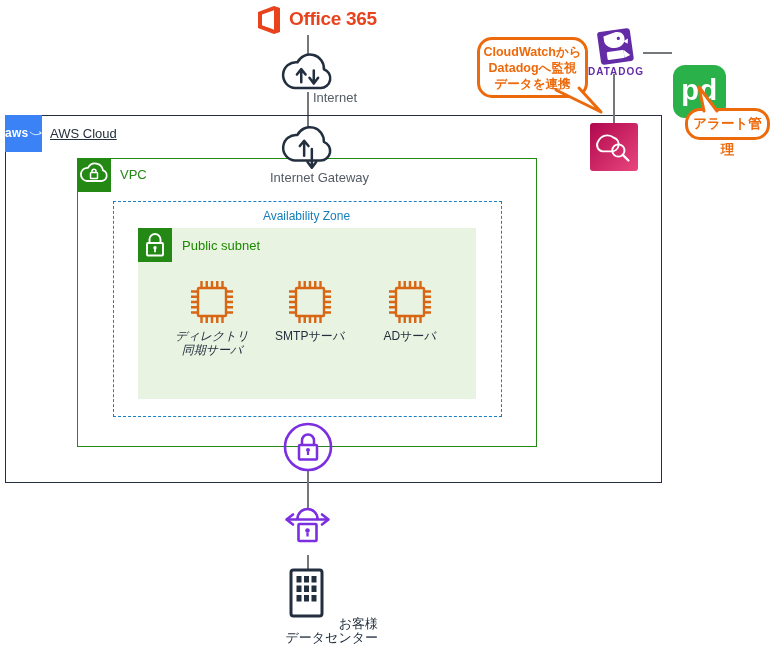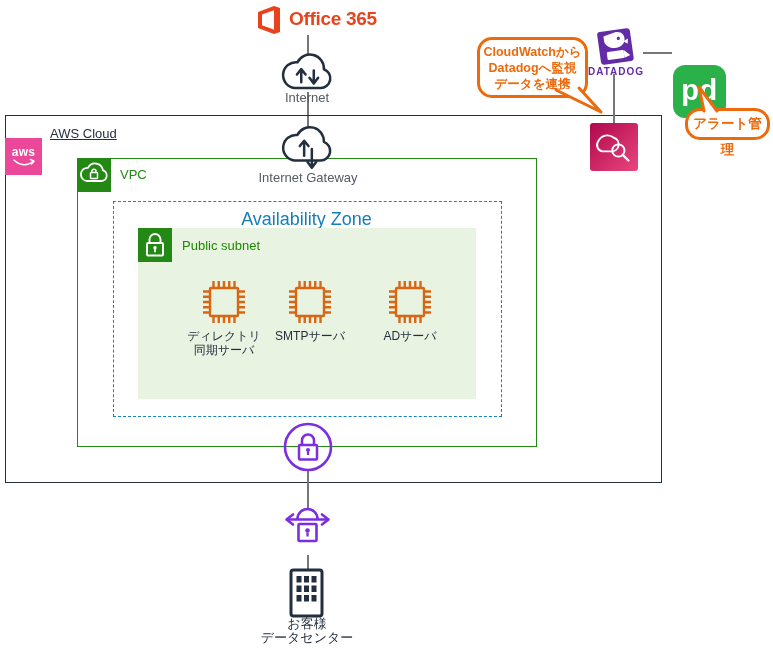--- a/index.html
+++ b/index.html
@@ -6,38 +6,38 @@
   #canvas{position:relative;width:773px;height:648px;background:#fff;
           font-family:"Liberation Sans","DejaVu Sans",sans-serif;overflow:hidden;}
   .vline{position:absolute;width:1.5px;background:#75787B;}
   .hline{position:absolute;height:1.5px;background:#75787B;}
 
   
   .office-label{position:absolute;left:289px;top:8px;font-size:19px;font-weight:600;
                 color:#E8431C;letter-spacing:-0.3px;}
 
   
-  .gray-label{position:absolute;font-size:13px;color:#545B64;text-align:center;}
+  .gray-label{position:absolute;font-size:13px;color:#545B64;text-align:right;}
   .dark-label{position:absolute;font-size:13px;color:#232F3E;text-decoration:underline;}
 
   
   .aws-box{position:absolute;left:5px;top:115px;width:655px;height:366px;
            border:1.5px solid #232F3E;background:transparent;}
-  .aws-logo{position:absolute;left:5px;top:115px;width:37px;height:37px;background:#ec4899;
-            display:flex;flex-direction:column;align-items:center;justify-content:center;z-index:3;margin-top:23px;}
+  .aws-logo{position:absolute;left:5px;top:115px;width:37px;height:37px;background:#3b82f6;
+            display:flex;align-items:center;justify-content:center;z-index:3;}
   .aws-logo .aws-word{color:#fff;font-size:12px;font-weight:700;line-height:11px;letter-spacing:0.3px;}
 
   
   .vpc-box{position:absolute;left:77px;top:158px;width:458px;height:287px;border:1.5px solid #238914;}
   .vpc-icon{position:absolute;left:77px;top:158px;width:34px;height:34px;background:#238914;z-index:3;}
   .vpc-label{position:absolute;left:120px;top:167px;font-size:13px;color:#238914;}
 
   
   .az-box{position:absolute;left:113px;top:201px;width:387px;height:214px;border:1.5px dashed #1B7FC4;}
-  .az-label{position:absolute;left:113px;top:209px;width:387px;text-align:center;font-size:18px;color:#147EBA;}
+  .az-label{position:absolute;left:113px;top:209px;width:387px;text-align:center;font-size:12px;color:#147EBA;}
 
   
   .subnet-box{position:absolute;left:138px;top:228px;width:338px;height:171px;background:#E9F3E2;}
   .subnet-icon{position:absolute;left:138px;top:228px;width:34px;height:34px;background:#238914;z-index:3;}
   .subnet-label{position:absolute;left:182px;top:238px;font-size:13px;color:#1E8900;}
 
   
   .server{position:absolute;top:278px;width:100px;text-align:center;z-index:3;}
   .server svg{display:block;margin:0 auto;}
   .server-label{margin-top:3px;font-size:12px;color:#232F3E;line-height:14px;}
@@ -58,21 +58,21 @@
   .pd span{color:#fff;font-size:29px;font-weight:700;letter-spacing:0.5px;padding-bottom:3px;}
 
   
   .bubble{position:absolute;background:#fff;border:3px solid #ED6A0C;border-radius:15px;
           color:#ED6A0C;font-weight:700;text-align:center;z-index:4;}
   .bubble1{left:477px;top:37px;width:105px;height:51px;font-size:12.5px;line-height:16px;padding-top:4px;}
   .bubble2{left:685px;top:108px;width:79px;height:26px;font-size:13.5px;line-height:26px;}
   .tails{position:absolute;left:0;top:0;width:773px;height:648px;z-index:5;pointer-events:none;}
 
   
-  .dc-label{position:absolute;left:236px;top:617px;width:142px;text-align:center;
+  .dc-label{position:absolute;left:236px;top:617px;width:142px;text-align:right;
             font-size:13px;color:#232F3E;line-height:14px;}
 </style>
 </head>
 <body>
 
 <div id="canvas">
 
   <div class="vline" style="left:307px;top:35px;height:20px;"></div>
   <div class="vline" style="left:307px;top:92px;height:46px;"></div>
   <div class="vline" style="left:613px;top:74px;height:49px;z-index:2;"></div>
@@ -128,21 +128,21 @@
   <div class="subnet-icon">
     <svg width="34" height="34" viewBox="0 0 34 34">
       <path d="M11.5 15 V11.5 a5.5 5.5 0 0 1 11 0 V15" fill="none" stroke="#fff" stroke-width="1.9"></path>
       <rect x="9" y="15" width="16" height="12.5" rx="1" fill="none" stroke="#fff" stroke-width="1.9"></rect>
       <circle cx="17" cy="19.8" r="1.7" fill="#fff"></circle>
       <path d="M17 21 V24.2" stroke="#fff" stroke-width="1.8"></path>
     </svg>
   </div>
   <div class="subnet-label">Public subnet</div>
 
-  <div class="server" style="left:174px;">
+  <div class="server" style="left:162px;font-style:italic;">
     <svg width="48" height="48" viewBox="0 0 48 48">
       <rect x="10" y="10" width="28" height="28" rx="1" fill="none" stroke="#D86613" stroke-width="2.4"></rect>
       <g stroke="#D86613" stroke-width="2.4">
         <path d="M13.5 3 V10 M18.75 3 V10 M24 3 V10 M29.25 3 V10 M34.5 3 V10"></path>
         <path d="M13.5 38 V45 M18.75 38 V45 M24 38 V45 M29.25 38 V45 M34.5 38 V45"></path>
         <path d="M3 13.5 H10 M3 18.75 H10 M3 24 H10 M3 29.25 H10 M3 34.5 H10"></path>
         <path d="M38 13.5 H45 M38 18.75 H45 M38 24 H45 M38 29.25 H45 M38 34.5 H45"></path>
       </g>
     </svg>
     <div class="server-label">

